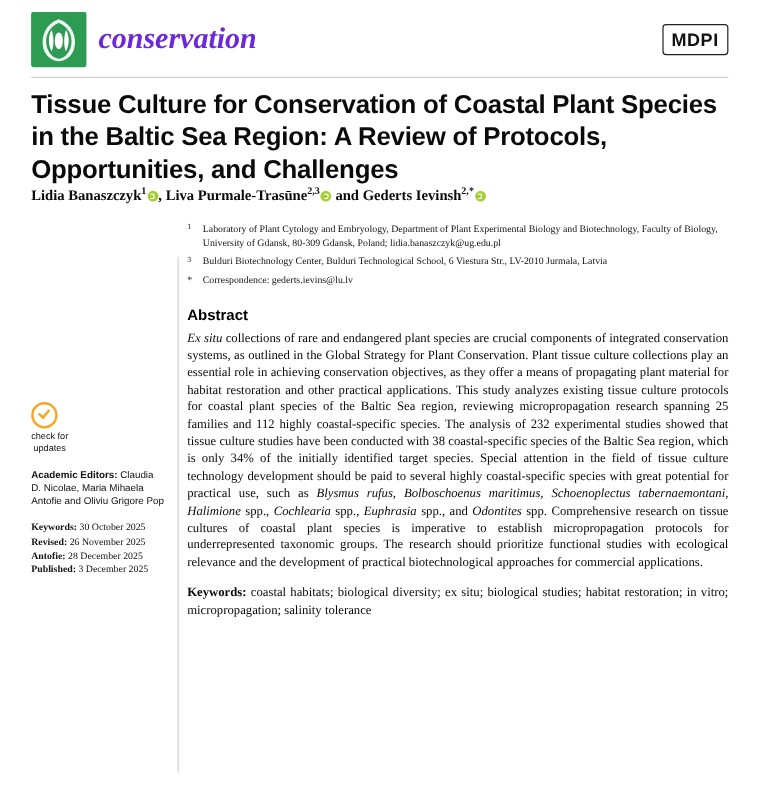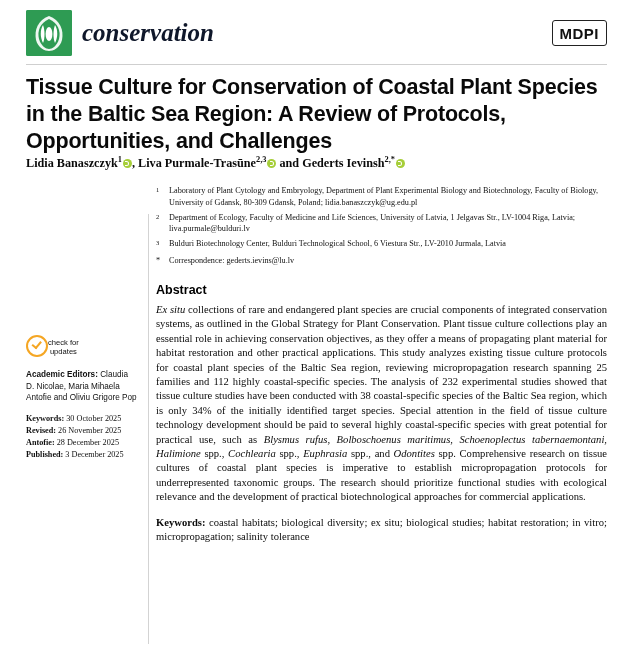--- a/index.html
+++ b/index.html
@@ -45,21 +45,21 @@
     position: relative;
     overflow: hidden;
     flex: none;
   }
   .journal-logo svg { display: block; }
   .journal-name {
     font-family: "Liberation Serif", serif;
     font-style: italic;
     font-weight: bold;
     font-size: 25px;
-    color: #0f172a;
+    color: #6d28d9;
     letter-spacing: 0px;
   }
   .mdpi-logo {
     border: 1.5px solid #222;
     border-radius: 3px;
     padding: 5px 7px 4px 7px;
     font-family: "Liberation Sans", sans-serif;
     font-weight: bold;
     font-size: 15px;
     letter-spacing: 0.5px;
@@ -184,22 +184,22 @@
     text-align: justify;
     margin-top: 11px;
     color: #0a0a0a;
   }
   .keywords b { font-weight: bold; }
 
   
   .updates-badge {
     margin-top: 150px;
     display: flex;
-    flex-direction: row;
-    align-items: center;
+    flex-direction: column;
+    align-items: flex-start;
     width: 92px;
   }
   .updates-circle {
     width: 22px;
     height: 22px;
     border-radius: 50%;
     border: 2.5px solid #f5a623;
     box-sizing: border-box;
     position: relative;
   }
@@ -302,24 +302,20 @@
     </div>
 
     <div class="col-right">
 
       <div class="affiliations">
         <div class="aff-row">
           <div class="aff-marker"><span class="sup">1</span></div>
           <div class="aff-text">Laboratory of Plant Cytology and Embryology, Department of Plant Experimental Biology and Biotechnology, Faculty of Biology, University of Gdansk, 80-309 Gdansk, Poland; lidia.banaszczyk@ug.edu.pl</div>
         </div>
         <div class="aff-row">
-          <div class="aff-marker"><span class="sup">2</span></div>
-          <div class="aff-text">Department of Ecology, Faculty of Medicine and Life Sciences, University of Latvia, 1 Jelgavas Str., LV-1004 Riga, Latvia; liva.purmale@bulduri.lv</div>
-        </div>
-        <div class="aff-row">
           <div class="aff-marker"><span class="sup">3</span></div>
           <div class="aff-text">Bulduri Biotechnology Center, Bulduri Technological School, 6 Viestura Str., LV-2010 Jurmala, Latvia</div>
         </div>
         <div class="aff-row">
           <div class="aff-marker"><span>*</span></div>
           <div class="aff-text">Correspondence: gederts.ievins@lu.lv</div>
         </div>
       </div>
 
       <div class="abstract-head">Abstract</div>

